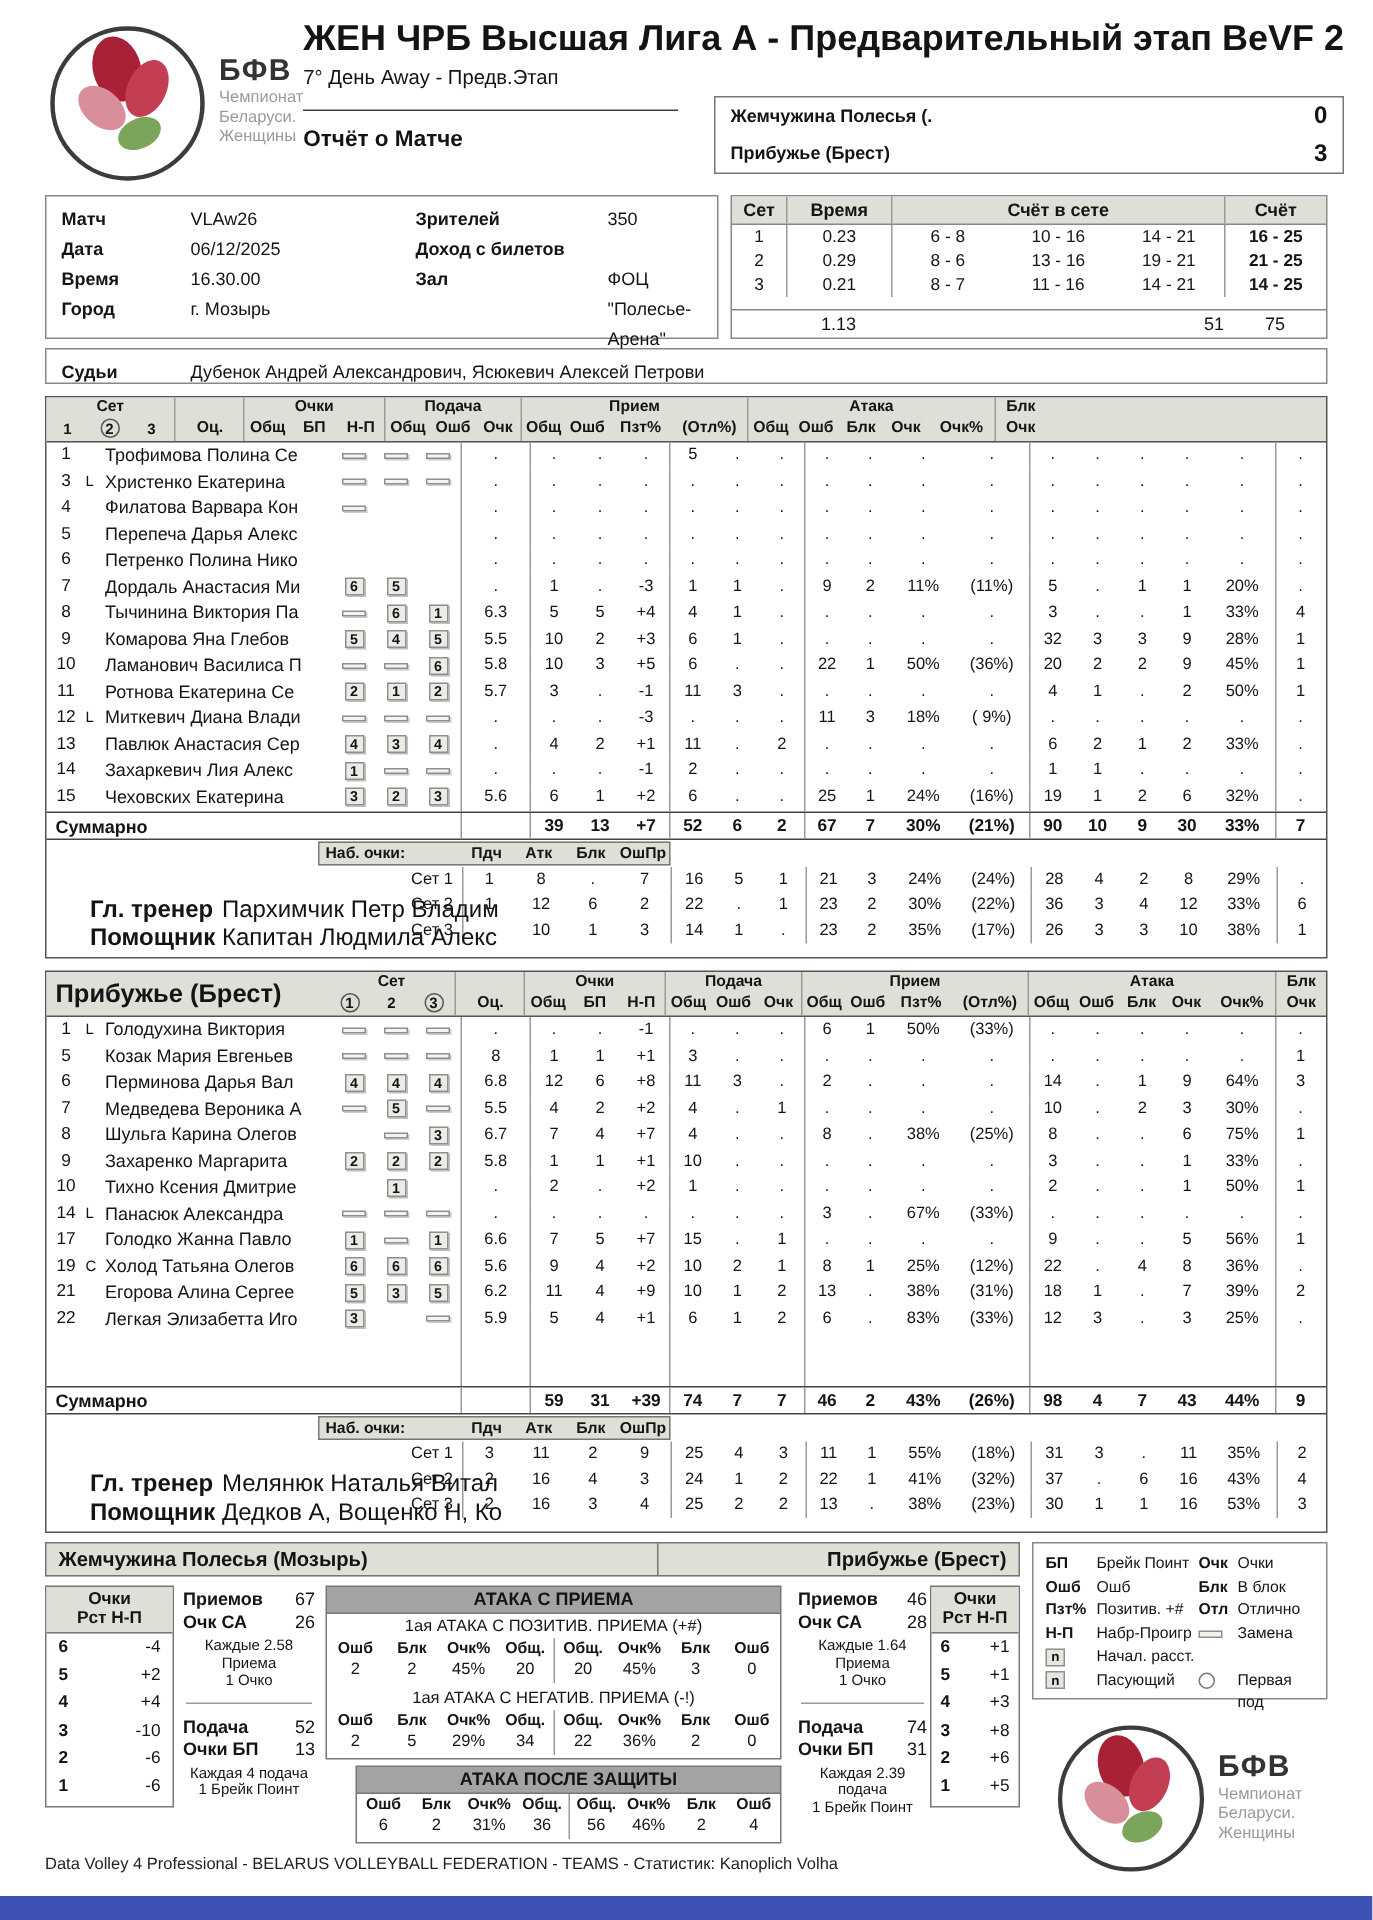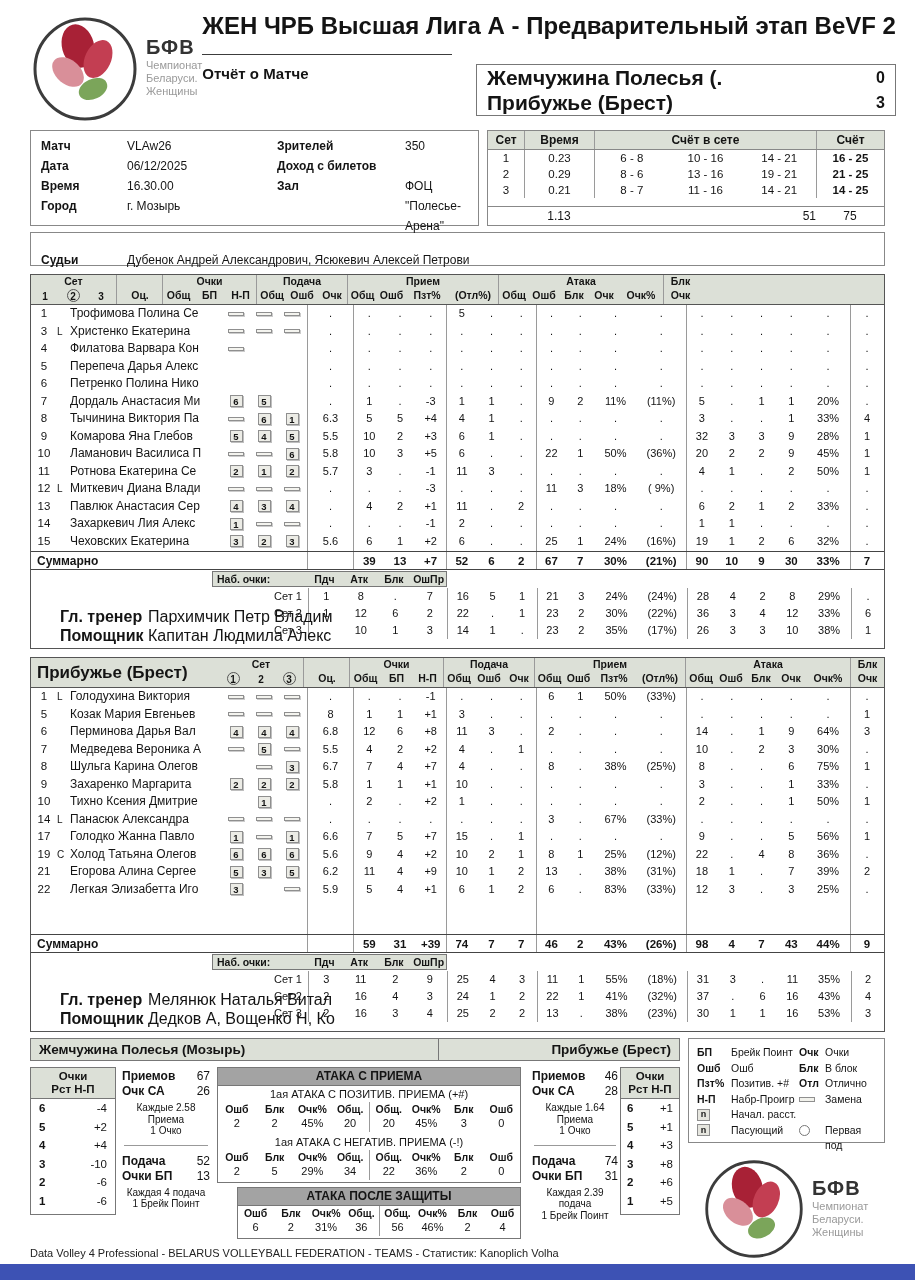--- a/index.html
+++ b/index.html
@@ -17,21 +17,21 @@
   .logotxt { margin-left:6px; padding-top:22px; }
   .logoabbr { font-size:20px; font-weight:bold; color:#333; letter-spacing:1px; }
   .logoline { font-size:11px; color:#9a9a9a; line-height:13px; }
   .hmain { flex:1; position:relative; padding-top:4px; }
   .title { font-size:24px; font-weight:bold; white-space:nowrap; }
   .subtitle { font-size:13.5px; margin-top:4px; }
   .hdiv { border-top:1.5px solid #3c3c3c; width:250px; margin:14px 0 10px 0; }
   .report-label { font-size:15px; font-weight:bold; }
   .scorebox { position:absolute; right:0; top:56px; width:420px; border:1.5px solid #777; background:#fff; }
   .scorerow { display:flex; height:25px; line-height:25px; padding:0 10px; }
-  .scorename { flex:1; font-size:21px; font-weight:bold; white-space:nowrap; overflow:hidden; }
+  .scorename { flex:1; font-size:12px; font-weight:bold; white-space:nowrap; overflow:hidden; }
   .scoreval { width:30px; text-align:right; font-size:16px; font-weight:bold; }
 
   
   .inforow { display:flex; margin-top:4px; }
   .infobox { flex:1; border:1px solid #888; padding:5px 10px; margin-right:8px; height:96px; }
   .inforow4 { display:flex; height:20px; line-height:20px; font-size:12px; }
   .il1 { width:86px; font-weight:bold; }
   .iv1 { width:150px; }
   .il2 { width:128px; font-weight:bold; }
   .iv2 { flex:1; }
@@ -44,21 +44,21 @@
   .st-score { width:68px; text-align:center; }
   .stbody { flex:1; display:flex; flex-direction:column; }
   .strow { display:flex; height:16px; line-height:16px; font-size:11.5px; }
   .strow .st-part { display:flex; }
   .stp { flex:1; text-align:center; }
   .st-score.b { font-weight:bold; }
   .sttotal { display:flex; border-top:1px solid #888; height:19px; line-height:18px; font-size:12px; }
   .vl { border-left:1px solid #9a9a9a; }
 
   
-  .refbox { border:1px solid #888; margin-top:6px; height:24px; display:flex; line-height:22px; padding:16px 10px; font-size:12px; }
+  .refbox { border:1px solid #888; margin-top:6px; height:24px; display:flex; line-height:22px; padding:4px 10px; font-size:12px; }
   .reflab { width:86px; font-weight:bold; }
 
   
   .tbl { border:1.5px solid #555; margin-top:8px; }
   .thead { display:flex; background:#dce0d7; border-bottom:1px solid #555; height:30px; }
   .th-name { width:191px; font-size:17px; font-weight:bold; line-height:29px; padding-left:6px; white-space:nowrap; overflow:hidden; }
   .hcol { display:flex; flex-direction:column; }
   .l1 { height:13px; line-height:13px; font-size:10.5px; font-weight:bold; text-align:center; }
   .l2 { height:16px; line-height:14px; }
   .th-sets { width:85px; }
@@ -180,20 +180,21 @@
         <div class="logoabbr">БФВ</div>
         <div>
             <div class="logoline">Чемпионат</div>
             <div class="logoline">Беларуси.</div>
             <div class="logoline">Женщины</div>
           </div>
       </div>
     </div>
     <div class="hmain">
       <div class="title">ЖЕН ЧРБ Высшая Лига А - Предварительный этап  BeVF 2</div>
+      <div class="subtitle">7° День Away - Предв.Этап</div>
       <div class="hdiv"></div>
       <div class="report-label">Отчёт о Матче</div>
       <div class="scorebox">
 
       <div class="scorerow">
           <span class="scorename">Жемчужина Полесья (.</span>
           <span class="scoreval">0</span>
         </div>
           <div class="scorerow">
           <span class="scorename">Прибужье (Брест)</span>

